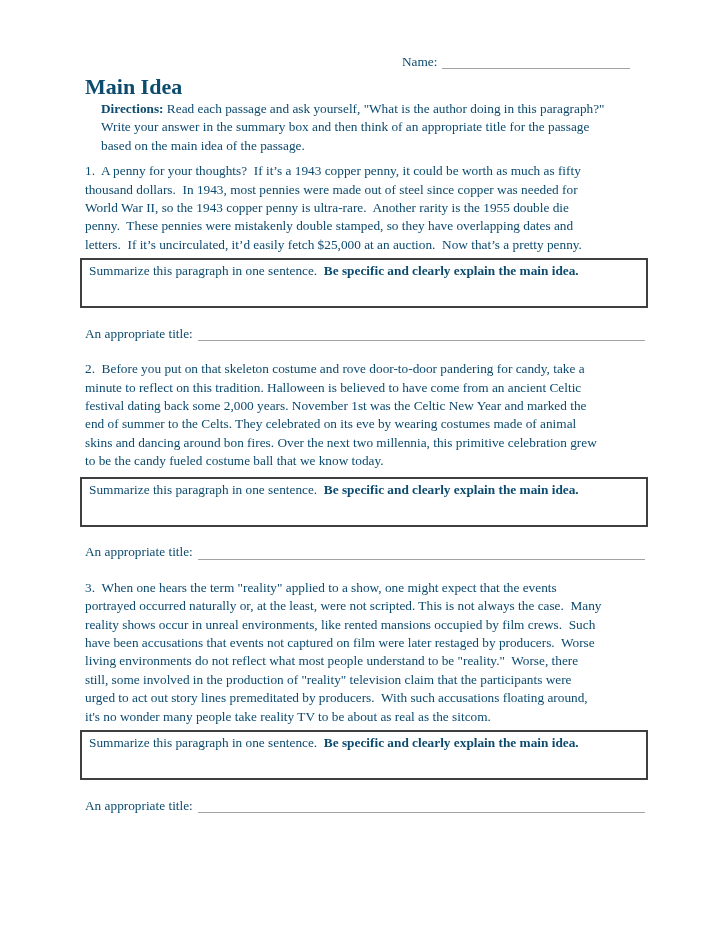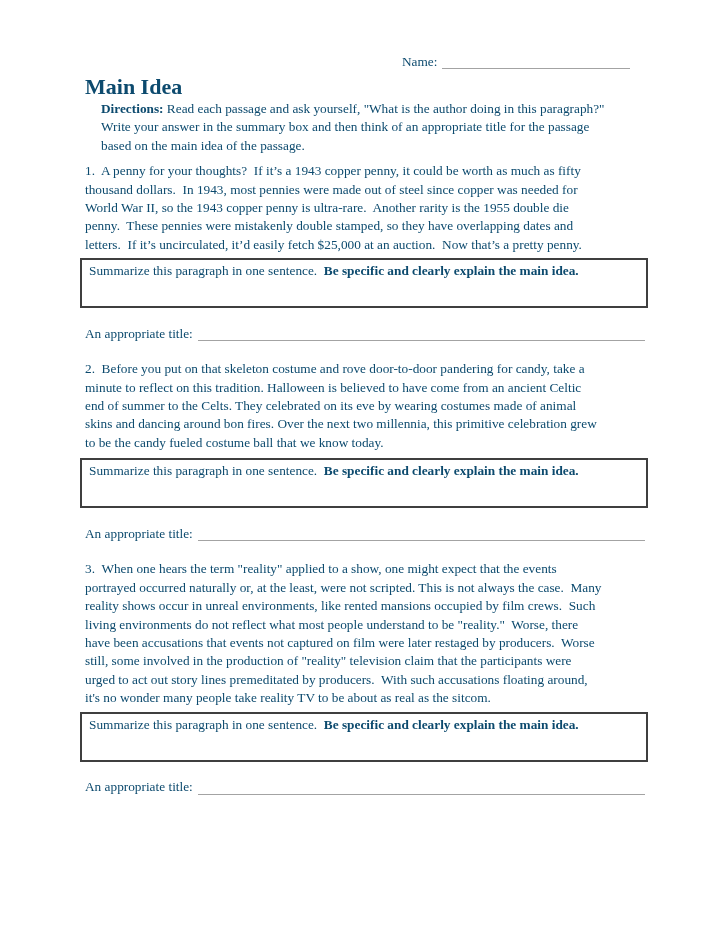--- a/index.html
+++ b/index.html
@@ -94,40 +94,41 @@
     </div>
 
     <div class="trow">
       <span>An appropriate title:</span>
       <span class="uline"></span>
     </div>
 
     <div class="passage-2">
       <div class="pline">2.  Before you put on that skeleton costume and rove door-to-door pandering for candy, take a</div>
       <div class="pline">minute to reflect on this tradition. Halloween is believed to have come from an ancient Celtic</div>
+      <div class="pline">festival dating back some 2,000 years. November 1st was the Celtic New Year and marked the</div>
       <div class="pline">end of summer to the Celts. They celebrated on its eve by wearing costumes made of animal</div>
       <div class="pline">skins and dancing around bon fires. Over the next two millennia, this primitive celebration grew</div>
       <div class="pline">to be the candy fueled costume ball that we know today.</div>
     </div>
 
     <div class="sumbox b2">
       <div class="pline"><span>Summarize this paragraph in one sentence.  </span><b>Be specific and clearly explain the main idea.</b></div>
     </div>
 
     <div class="trow">
       <span>An appropriate title:</span>
       <span class="uline"></span>
     </div>
 
     <div class="passage-3">
       <div class="pline">3.  When one hears the term "reality" applied to a show, one might expect that the events</div>
       <div class="pline">portrayed occurred naturally or, at the least, were not scripted. This is not always the case.  Many</div>
       <div class="pline">reality shows occur in unreal environments, like rented mansions occupied by film crews.  Such</div>
+      <div class="pline">have been accusations that events not captured on film were later restaged by producers.  Worse</div>
       <div class="pline">living environments do not reflect what most people understand to be "reality."  Worse, there</div>
-      <div class="pline">have been accusations that events not captured on film were later restaged by producers.  Worse</div>
       <div class="pline">still, some involved in the production of "reality" television claim that the participants were</div>
       <div class="pline">urged to act out story lines premeditated by producers.  With such accusations floating around,</div>
       <div class="pline">it's no wonder many people take reality TV to be about as real as the sitcom.</div>
     </div>
 
     <div class="sumbox">
       <div class="pline"><span>Summarize this paragraph in one sentence.  </span><b>Be specific and clearly explain the main idea.</b></div>
     </div>
 
     <div class="trow">

